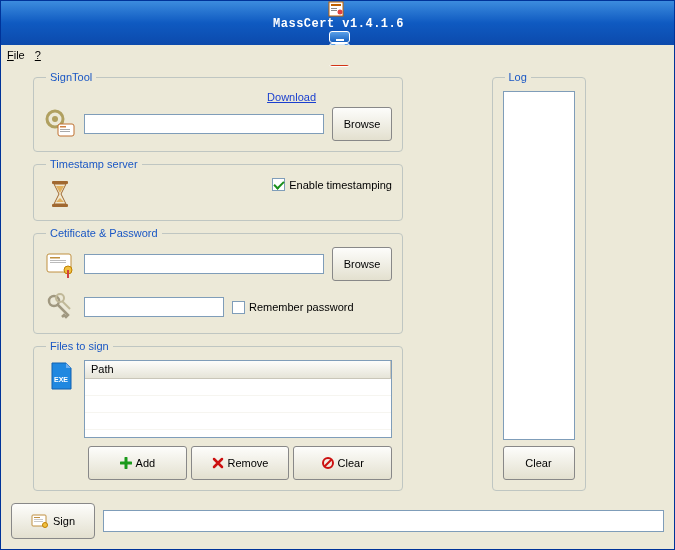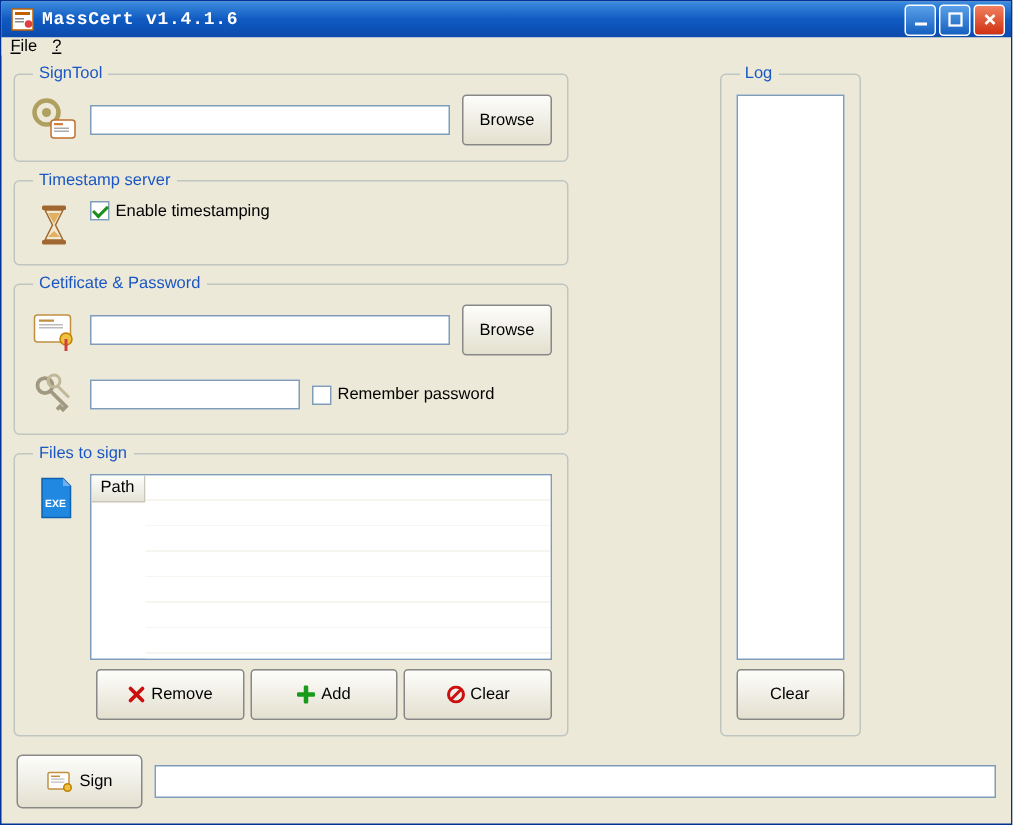--- a/index.html
+++ b/index.html
@@ -15,20 +15,21 @@
     background: #ece9d8;
     display: flex; flex-direction: column;
     position: relative;
   }
   .titlebar {
     height: 44px;
     background: linear-gradient(to bottom, #3c8cde 0%, #0f5ac1 50%, #0c4aac 100%);
     display: flex; align-items: center;
     padding: 0 4px 0 6px;
     color: #fff;
+    flex-direction: column;
   }
   .titlebar .app-icon {
     width: 16px; height: 16px;
     margin-right: 5px;
   }
   .titlebar .title {
     font-weight: bold;
     font-size: 12px;
     font-family: "Courier New", monospace;
     letter-spacing: 0.5px;
@@ -65,20 +66,21 @@
     flex: 1;
     padding: 6px 8px;
     display: flex;
     gap: 8px;
   }
   .leftcol {
     width: 370px;
     display: flex;
     flex-direction: column;
     gap: 6px;
+    margin-left: 24px;
   }
   .rightcol {
     flex: 1;
     display: flex;
     flex-direction: column;
     gap: 6px;
     align-items: center;
   }
   fieldset {
     border: 1px solid #bfc6c2;
@@ -162,23 +164,23 @@
     content: "";
     width: 8px; height: 4px;
     border-left: 2px solid #1a8f1a;
     border-bottom: 2px solid #1a8f1a;
     transform: rotate(-45deg);
     margin-top: -2px;
   }
   .listview {
     border: 1px solid #7f9db9;
     background: #fff;
-    height: 124px;
+    height: 78px;
     overflow: hidden;
-    display: flex; flex-direction: row;
+    display: flex; flex-direction: column;
   }
   .listview .colhdr {
     height: 18px;
     background: linear-gradient(to bottom, #fdfdfb, #e6e4d8);
     border-bottom: 1px solid #c9c6b9;
     display: flex;
   }
   .listview .colhdr .col {
     padding: 2px 6px;
     font-size: 11px;
@@ -260,20 +262,26 @@
     <span class="menuitem"><span class="u">F</span>ile</span>
     <span class="menuitem"><span class="u">?</span></span>
   </div>
 
   <div class="content">
 
     <div class="leftcol">
 
       <fieldset>
         <legend>SignTool</legend>
+        <div class="row" style="justify-content:flex-end; margin-bottom:4px;">
+          <span style="width:40px"></span>
+          <span style="flex:1"></span>
+          <span class="link">Download</span>
+          <span style="width:68px"></span>
+        </div>
         <div class="row">
           <span class="icon32">
             <svg width="32" height="32">
               <circle cx="11" cy="11" r="8" fill="none" stroke="#b0a060" stroke-width="3"></circle>
               <circle cx="11" cy="11" r="3" fill="#b0a060"></circle>
               <rect x="14" y="16" width="16" height="12" rx="2" fill="#fff" stroke="#c07030"></rect>
               <rect x="16" y="18" width="6" height="1.5" fill="#d08040"></rect>
               <rect x="16" y="21" width="10" height="1" fill="#aaa"></rect>
               <rect x="16" y="23" width="10" height="1" fill="#aaa"></rect>
             </svg>
@@ -288,21 +296,21 @@
         <div class="row" style="align-items:flex-start">
           <span class="icon32">
             <svg width="32" height="32">
               <rect x="8" y="3" width="16" height="3" rx="1" fill="#a06830"></rect>
               <path d="M10 6 L22 6 L17 16 L22 26 L10 26 L15 16 Z" fill="#f0e8d0" stroke="#a06830"></path>
               <path d="M12 8 L20 8 L16 15 Z" fill="#e0b060"></path>
               <path d="M12 24 L20 24 L16 20 Z" fill="#e0b060"></path>
               <rect x="8" y="26" width="16" height="3" rx="1" fill="#a06830"></rect>
             </svg>
           </span>
-          <div style="flex:1; display:flex; flex-direction:column; gap:6px;">
+          <div style="flex:1; display:flex; flex-direction:column; gap:6px;align-items:flex-end;">
             <label class="checkbox">
               <span class="box checked"></span>
               <span>Enable timestamping</span>
             </label>
           </div>
         </div>
       </fieldset>
 
       <fieldset>
         <legend>Cetificate &amp; Password</legend>
@@ -351,32 +359,32 @@
             <div class="colhdr">
               <div class="col">Path</div>
             </div>
             <div class="rows"></div>
           </div>
         </div>
         <div class="filebtns">
           <button class="btn">
             <span>
               <svg width="12" height="12">
+                  <path d="M6 1 L6 11 M1 6 L11 6" stroke="#1a9a1a" stroke-width="3" stroke-linecap="round"></path>
+                </svg>
+            </span>
+            <span>Add</span>
+          </button>
+          <button class="btn">
+            <span>
+              <svg width="12" height="12">
                   <path d="M2 2 L10 10 M10 2 L2 10" stroke="#cc1010" stroke-width="2.5" stroke-linecap="round"></path>
                 </svg>
             </span>
             <span>Remove</span>
-          </button>
-          <button class="btn">
-            <span>
-              <svg width="12" height="12">
-                  <path d="M6 1 L6 11 M1 6 L11 6" stroke="#1a9a1a" stroke-width="3" stroke-linecap="round"></path>
-                </svg>
-            </span>
-            <span>Add</span>
           </button>
           <button class="btn">
             <span>
               <svg width="12" height="12">
                   <circle cx="6" cy="6" r="5" fill="none" stroke="#cc1010" stroke-width="2"></circle>
                   <line x1="2.5" y1="9.5" x2="9.5" y2="2.5" stroke="#cc1010" stroke-width="2"></line>
                 </svg>
             </span>
             <span>Clear</span>
           </button>

